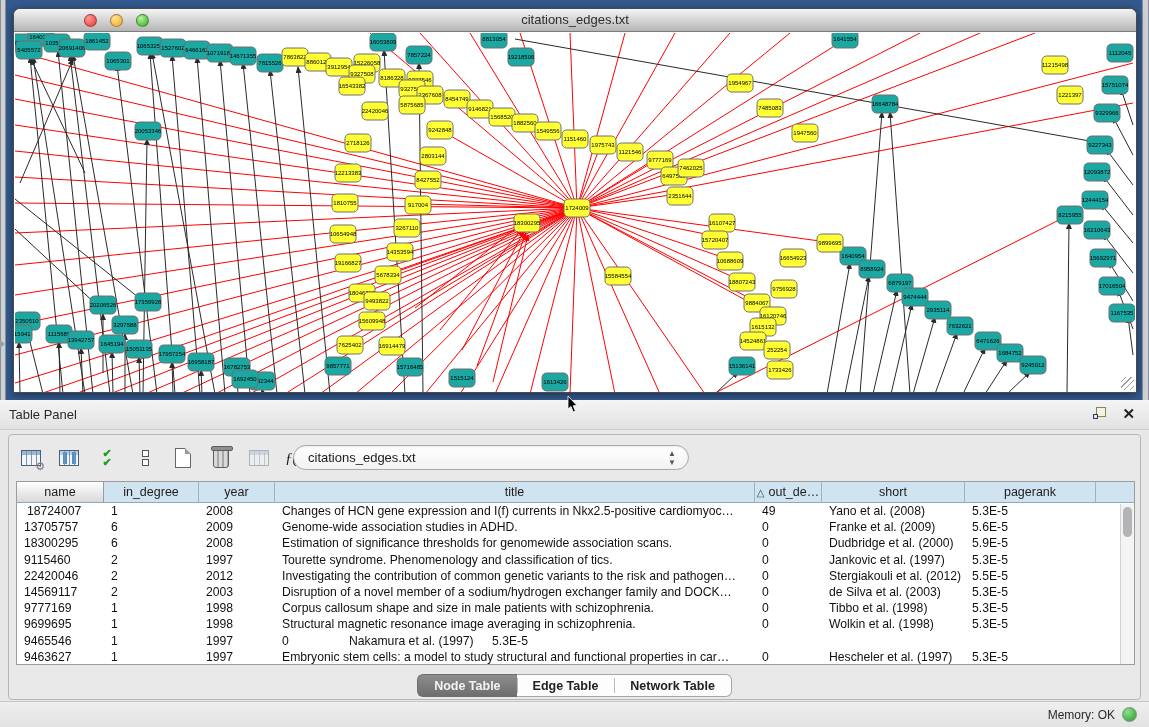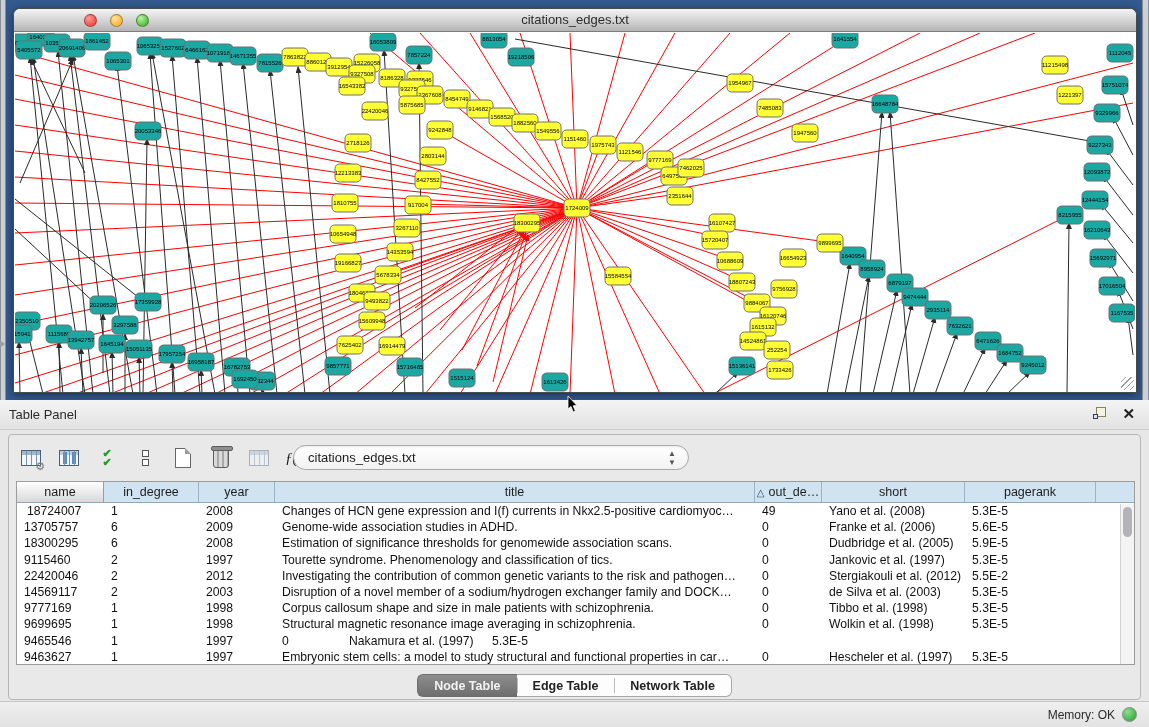--- a/index.html
+++ b/index.html
@@ -833,49 +833,49 @@
               <div class="td" style="width: 67px;">49</div>
               <div class="td" style="width: 143px;">Yano et al. (2008)</div>
               <div class="td" style="width: 131px;">5.3E-5</div>
             </div>
             <div class="tr">
               <div class="td" style="width: 87px;">13705757</div>
               <div class="td" style="width: 95px;">6</div>
               <div class="td" style="width: 76px;">2009</div>
               <div class="td" style="width: 480px;">Genome-wide association studies in ADHD.</div>
               <div class="td" style="width: 67px;">0</div>
-              <div class="td" style="width: 143px;">Franke et al. (2006)</div>
+              <div class="td" style="width: 143px;">Franke et al. (2009)</div>
               <div class="td" style="width: 131px;">5.6E-5</div>
             </div>
             <div class="tr">
               <div class="td" style="width: 87px;">18300295</div>
               <div class="td" style="width: 95px;">6</div>
               <div class="td" style="width: 76px;">2008</div>
               <div class="td" style="width: 480px;">Estimation of significance thresholds for genomewide association scans.</div>
               <div class="td" style="width: 67px;">0</div>
-              <div class="td" style="width: 143px;">Dudbridge et al. (2005)</div>
+              <div class="td" style="width: 143px;">Dudbridge et al. (2000)</div>
               <div class="td" style="width: 131px;">5.9E-5</div>
             </div>
             <div class="tr">
               <div class="td" style="width: 87px;">9115460</div>
               <div class="td" style="width: 95px;">2</div>
               <div class="td" style="width: 76px;">1997</div>
               <div class="td" style="width: 480px;">Tourette syndrome. Phenomenology and classification of tics.</div>
               <div class="td" style="width: 67px;">0</div>
               <div class="td" style="width: 143px;">Jankovic et al. (1997)</div>
               <div class="td" style="width: 131px;">5.3E-5</div>
             </div>
             <div class="tr">
               <div class="td" style="width: 87px;">22420046</div>
               <div class="td" style="width: 95px;">2</div>
               <div class="td" style="width: 76px;">2012</div>
               <div class="td" style="width: 480px;">Investigating the contribution of common genetic variants to the risk and pathogen…</div>
               <div class="td" style="width: 67px;">0</div>
               <div class="td" style="width: 143px;">Stergiakouli et al. (2012)</div>
-              <div class="td" style="width: 131px;">5.5E-2</div>
+              <div class="td" style="width: 131px;">5.5E-5</div>
             </div>
             <div class="tr">
               <div class="td" style="width: 87px;">14569117</div>
               <div class="td" style="width: 95px;">2</div>
               <div class="td" style="width: 76px;">2003</div>
               <div class="td" style="width: 480px;">Disruption of a novel member of a sodium/hydrogen exchanger family and DOCK…</div>
               <div class="td" style="width: 67px;">0</div>
               <div class="td" style="width: 143px;">de Silva et al. (2003)</div>
               <div class="td" style="width: 131px;">5.3E-5</div>
             </div>

